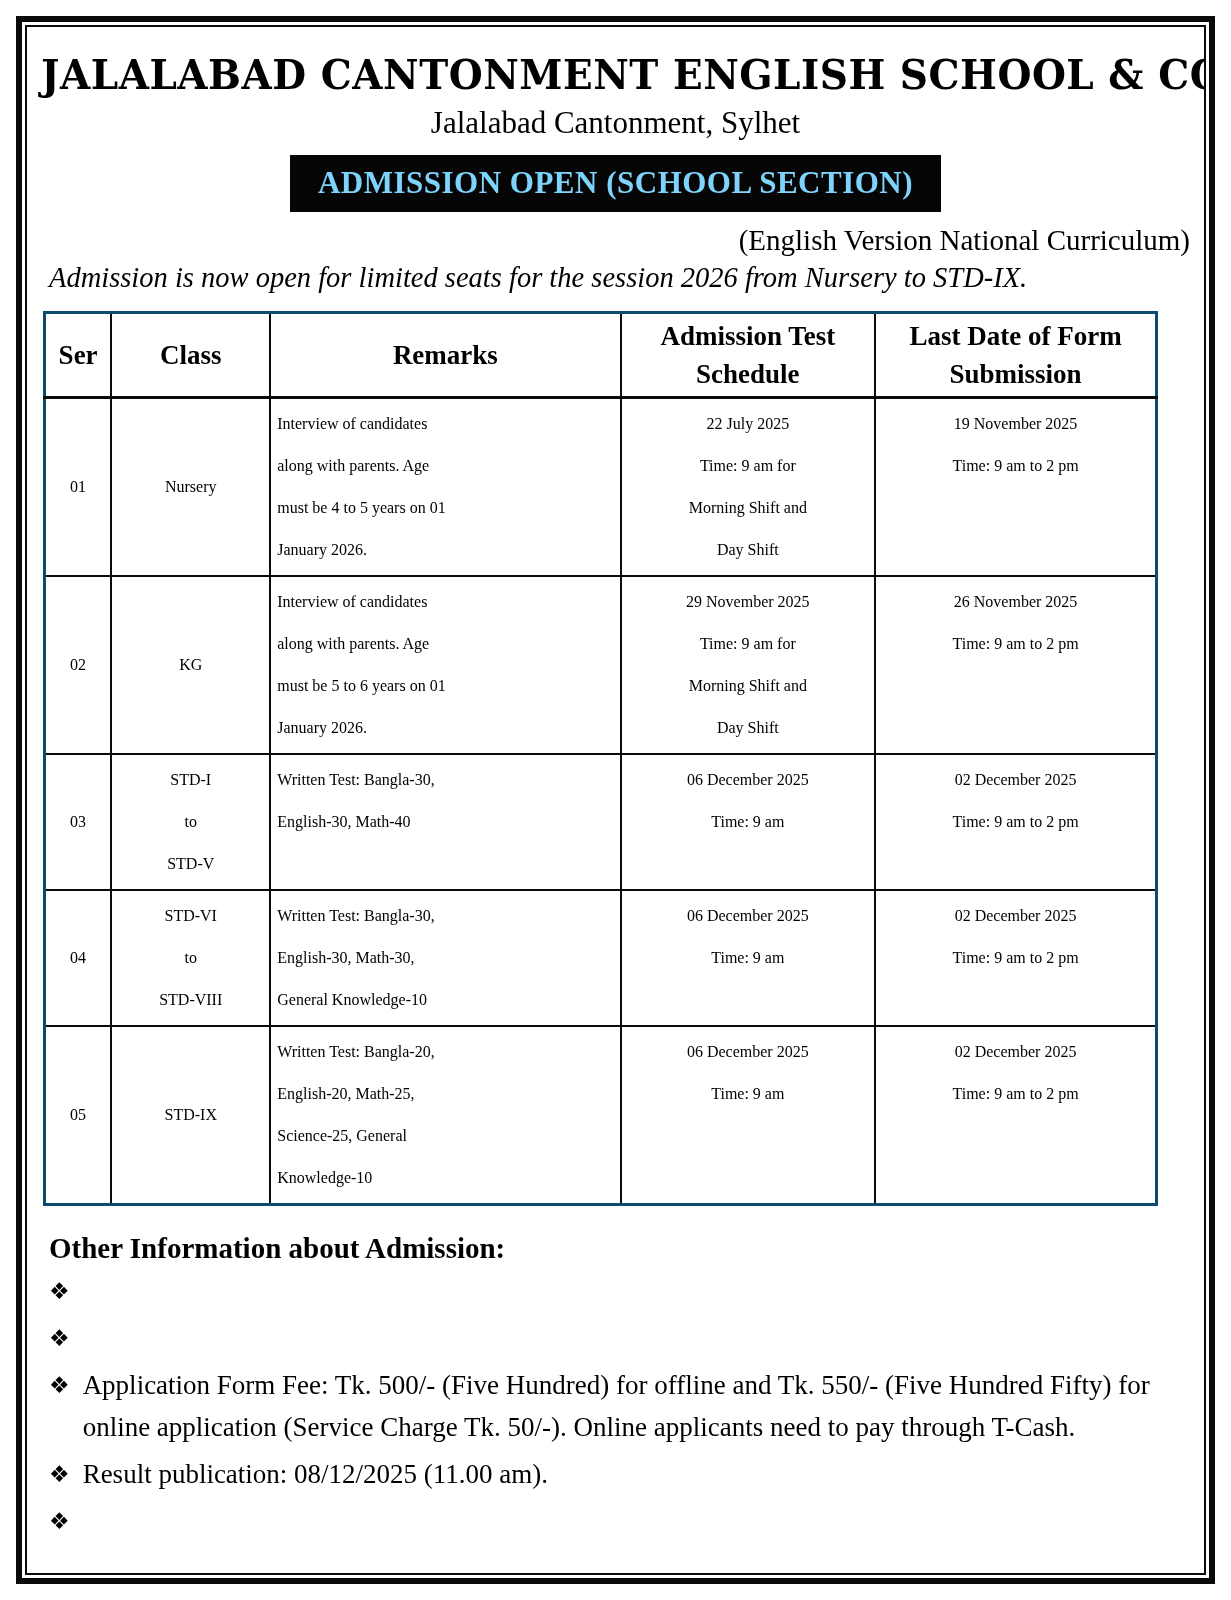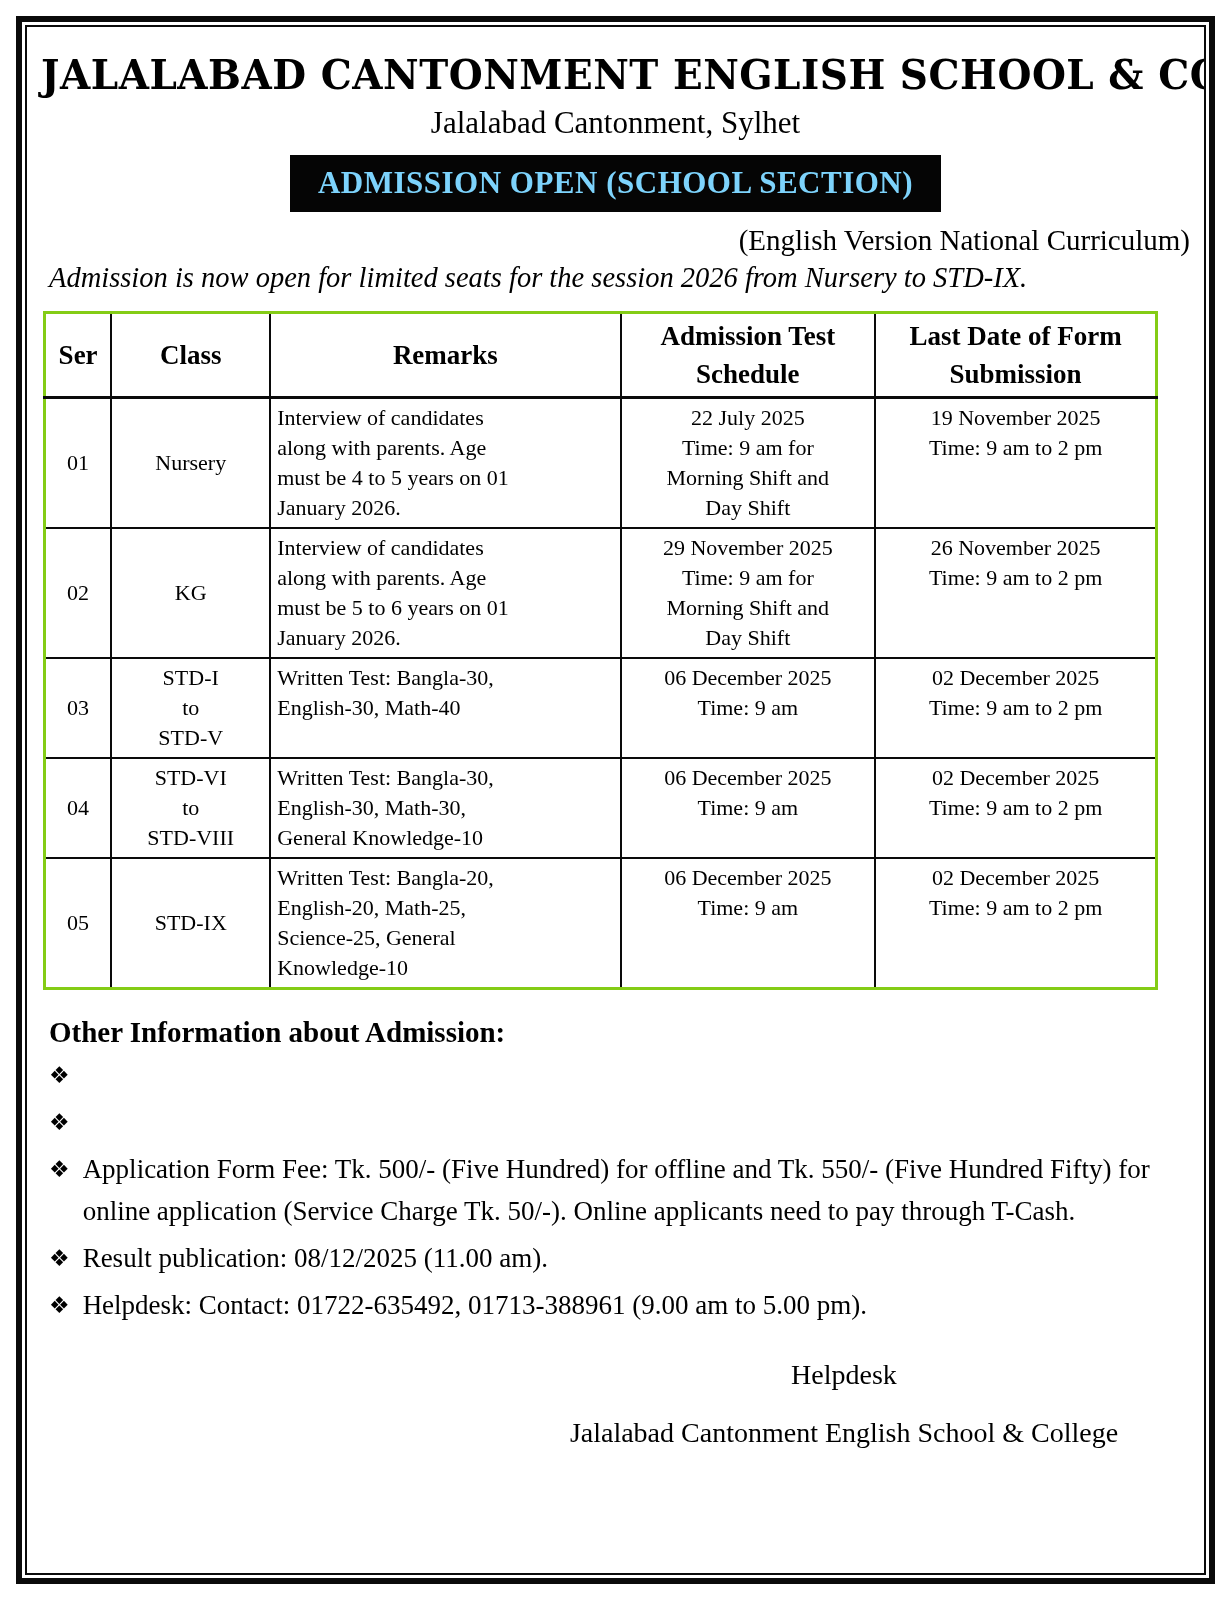--- a/index.html
+++ b/index.html
@@ -65,40 +65,40 @@
     font-size: 28.5px;
     margin-top: 5px;
     padding-left: 8px;
     font-style: italic;
   }
   table.admission {
     border-collapse: collapse;
     width: calc(100% - 34px);
     margin-top: 17px;
     margin-left: 2px;
-    border: 3px solid #84cc16;
+    border: 3px solid #0c4a6e;
   }
   table.admission th, table.admission td {
     border: 2px solid #0a0a0a;
   }
   table.admission th {
     font-size: 27px;
     font-weight: bold;
     text-align: center;
     vertical-align: middle;
     line-height: 38px;
     padding: 3px 4px;
     white-space: pre-line;
   }
   table.admission thead th {
     border-bottom-width: 3px;
   }
   table.admission td {
-    font-size: 22px;
-    line-height: 30px;
+    font-size: 16px;
+    line-height: 42px;
     padding: 4px 6px;
     white-space: pre-line;
   }
   td.c-ser, td.c-class {
     text-align: center;
     vertical-align: middle;
     border-radius: 18px;
   }
   td.c-remarks {
     text-align: left;
@@ -267,21 +267,20 @@
         <li>
           <span class="bullet">❖</span>
           <span class="info-text">Application Form Fee: Tk. 500/- (Five Hundred) for offline and Tk. 550/- (Five Hundred Fifty) for online application (Service Charge Tk. 50/-). Online applicants need to pay through T-Cash.</span>
         </li>
         <li>
           <span class="bullet">❖</span>
           <span class="info-text">Result publication: 08/12/2025 (11.00 am).</span>
         </li>
         <li>
           <span class="bullet">❖</span>
-          <span class="info-text">Helpdesk: Contact: 01722-635492, 01713-388961 (9.00 am to 5.00 pm).</span>
         </li>
       </ul>
 
       <div class="signature">
         <div class="role">Helpdesk</div>
         <div class="org">Jalalabad Cantonment English School &amp; College</div>
       </div>
 
     </div>
   </div>

